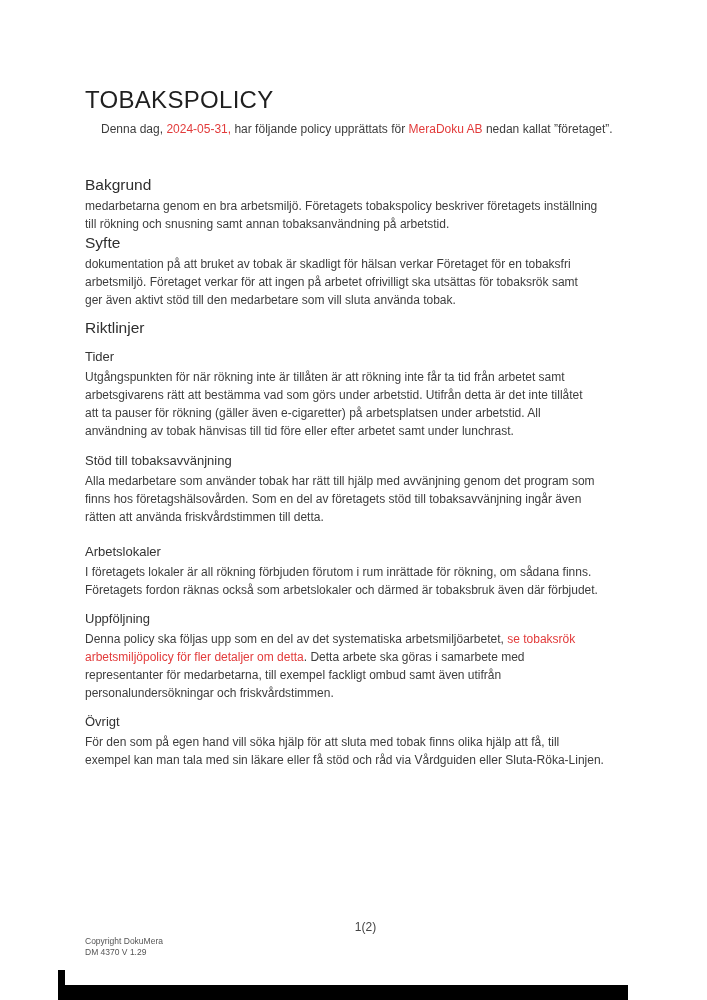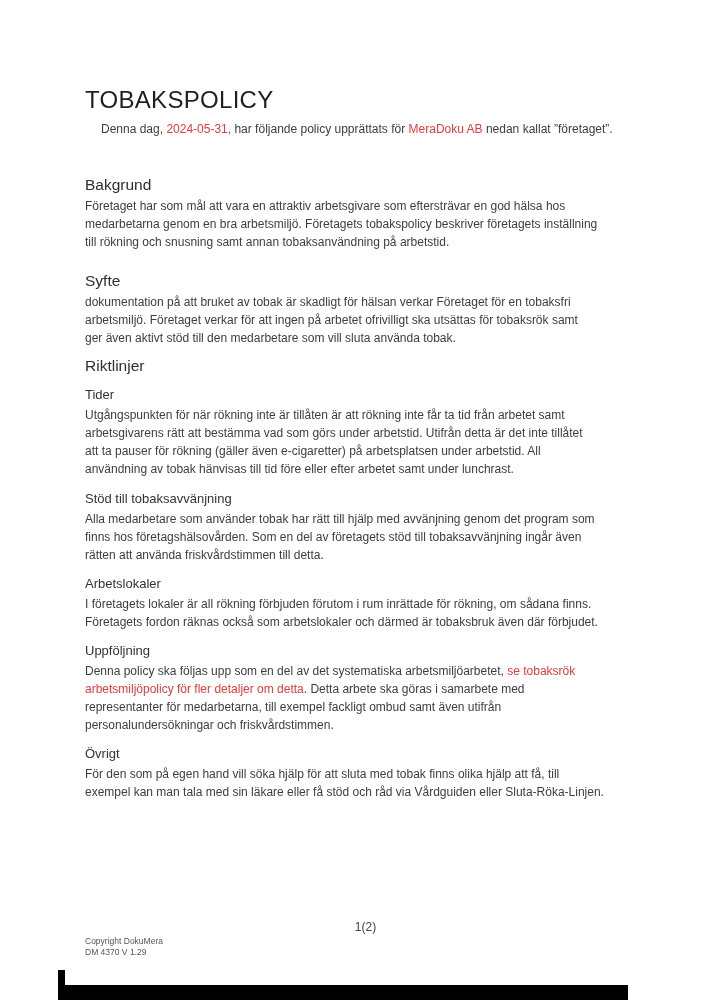--- a/index.html
+++ b/index.html
@@ -44,25 +44,25 @@
   .heading-l2 {
     margin: 0;
     font-size: 13px;
     font-weight: 400;
     line-height: 17px;
     color: #333333;
   }
   .heading-l1 + .paragraph { margin-top: 2px; }
   .heading-l2 + .paragraph { margin-top: 3px; }
   #sections section:nth-child(1) { margin-top: 37px; }
-  #sections section:nth-child(2) { margin-top: 20px; }
+  #sections section:nth-child(2) { }
   #sections section:nth-child(3) { margin-top: 9px; }
   #sections section:nth-child(4) { margin-top: 10px; }
   #sections section:nth-child(5) { margin-top: 12px; }
-  #sections section:nth-child(6) { margin-top: 11px; }
+  #sections section:nth-child(6) { margin-top: 17px; }
   #sections section:nth-child(7) { margin-top: 11px; }
   #sections section:nth-child(8) { margin-top: 11px; }
   .page-number {
     position: absolute;
     left: 12px; top: 919px;
     width: 707px;
     text-align: center;
     font-size: 12px;
     line-height: 16px;
     color: #444444;
@@ -92,21 +92,20 @@
 
 <main class="page">
   <h1 class="doc-title">TOBAKSPOLICY</h1>
   <div class="intro">
       <div class="line"><span>Denna dag, </span><span class="red">2024-05-31,</span><span> har följande policy upprättats för </span><span class="red">MeraDoku AB</span><span> nedan kallat ”företaget”.</span></div>
     </div>
   <div id="sections">
   <section class="section">
     <h2 class="heading-l1">Bakgrund</h2>
     <div class="paragraph">
-          <div class="line"><span>Företaget har som mål att vara en attraktiv arbetsgivare som eftersträvar en god hälsa hos</span></div>
           <div class="line"><span>medarbetarna genom en bra arbetsmiljö. Företagets tobakspolicy beskriver företagets inställning</span></div>
           <div class="line"><span>till rökning och snusning samt annan tobaksanvändning på arbetstid.</span></div>
         </div>
   </section>
 
   <section class="section">
     <h2 class="heading-l1">Syfte</h2>
     <div class="paragraph">
           <div class="line"><span>dokumentation på att bruket av tobak är skadligt för hälsan verkar Företaget för en tobaksfri</span></div>
           <div class="line"><span>arbetsmiljö. Företaget verkar för att ingen på arbetet ofrivilligt ska utsättas för tobaksrök samt</span></div>

